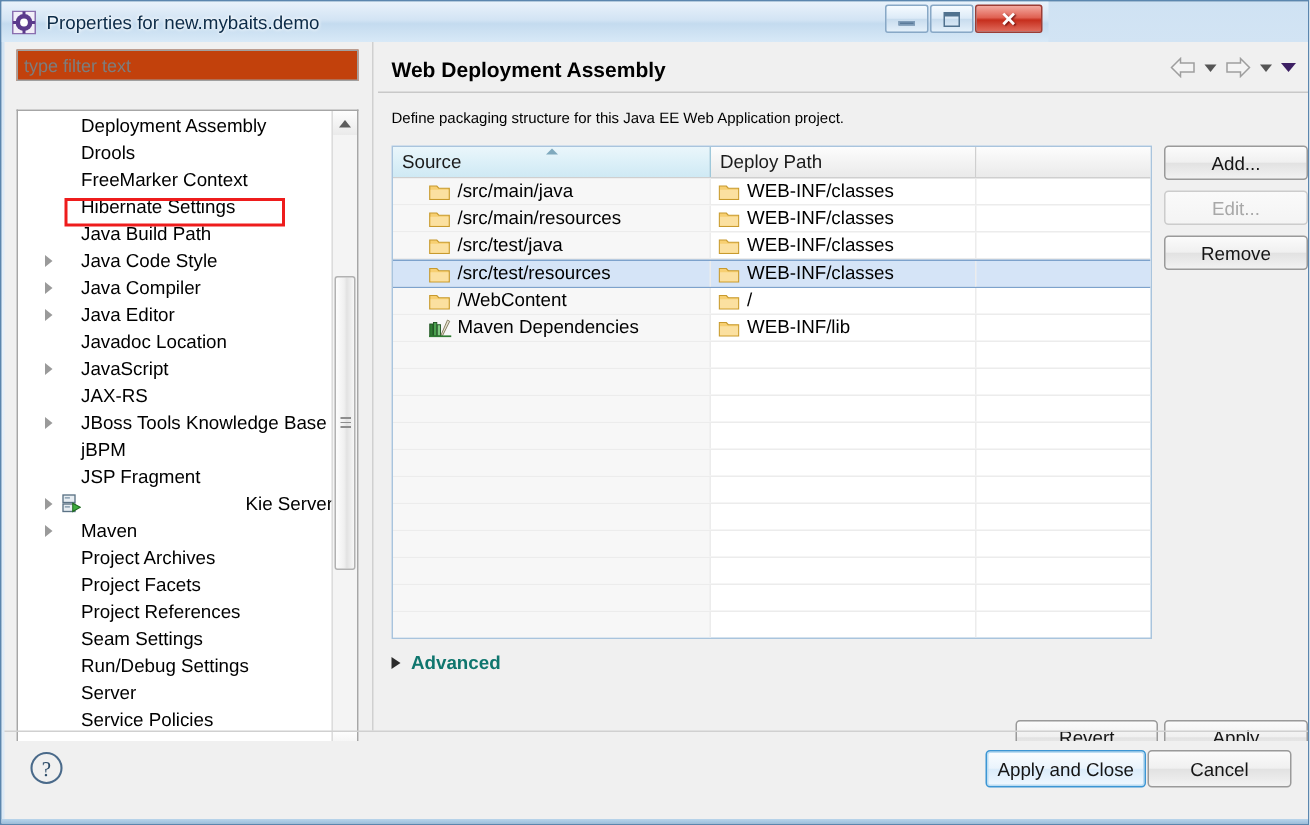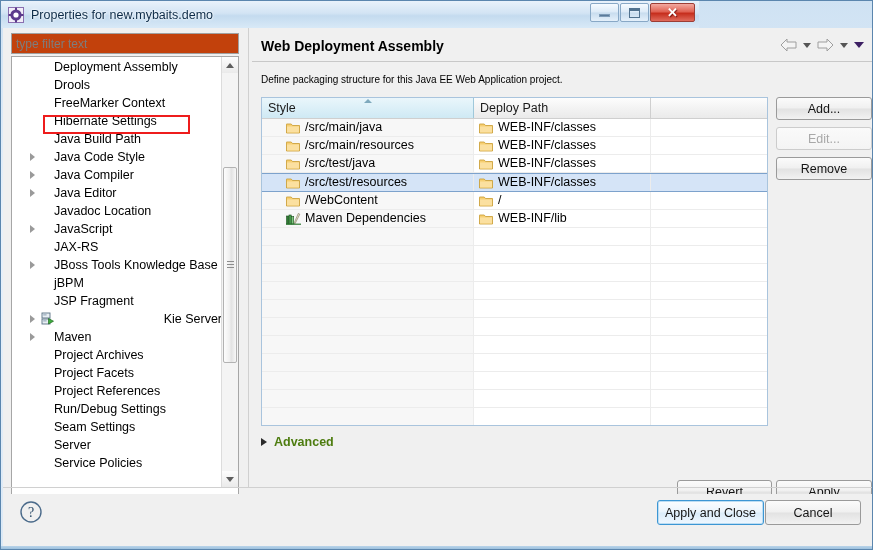--- a/index.html
+++ b/index.html
@@ -117,21 +117,21 @@
     font-family: "Liberation Sans", sans-serif;
     font-size: 12px;
     padding: 0 4px;
     color: #222;
     outline: none;
   }
   #filter-input::placeholder { color: #7d7d7d; }
 
   #tree-wrap {
     position: absolute;
-    left: 8px; top: 28px;
+    left: 8px; top: 45px;
     width: 228px; height: 446px;
     box-sizing: border-box;
     border: 1px solid #a6a6a6;
     border-bottom: none;
     background: #ffffff;
     overflow: hidden;
   }
   #tree-list {
     position: absolute;
     left: 0; top: 0;
@@ -448,21 +448,21 @@
   #advanced .exp-tri {
     width: 0; height: 0;
     border-left: 6px solid #2b2b2b;
     border-top: 4.5px solid transparent;
     border-bottom: 4.5px solid transparent;
     margin-right: 7px;
   }
   #advanced-label {
     font-size: 12.5px;
     font-weight: bold;
-    color: #4d7c0f;
+    color: #0f766e;
   }
 
   
   #btn-revert { position: absolute; left: 425px; top: 452px; width: 95px; height: 23px; }
   #btn-apply  { position: absolute; left: 524px; top: 452px; width: 96px; height: 23px; }
 
   
   #bottom-rule {
     position: absolute;
     left: 0px; top: 459px;
@@ -559,22 +559,22 @@
                 <rect x="2" y="1" width="8" height="5" fill="#e8eef3" stroke="#5b7285" stroke-width="0.9"></rect>
                 <rect x="2" y="7" width="8" height="5" fill="#e8eef3" stroke="#5b7285" stroke-width="0.9"></rect>
                 <rect x="3.2" y="2.4" width="3.4" height="1" fill="#8aa0b2"></rect>
                 <rect x="3.2" y="8.4" width="3.4" height="1" fill="#8aa0b2"></rect>
                 <path d="M8.5 6.5 L13.5 9.2 L8.5 12 Z" fill="#3fae3f" stroke="#1f6b1f" stroke-width="0.7"></path>
               </svg><span>Kie Server</span></div>
             <div class="tree-item"><span class="twisty"></span><span>Maven</span></div>
             <div class="tree-item"><span>Project Archives</span></div>
             <div class="tree-item"><span>Project Facets</span></div>
             <div class="tree-item"><span>Project References</span></div>
+            <div class="tree-item"><span>Seam Settings</span></div>
             <div class="tree-item"><span>Run/Debug Settings</span></div>
-            <div class="tree-item"><span>Seam Settings</span></div>
             <div class="tree-item"><span>Server</span></div>
             <div class="tree-item"><span>Service Policies</span></div>
           </div>
 
         <div id="annot-box"></div>
 
         <div id="tree-vscroll">
           <div class="sb-arrow sb-up"></div>
           <div id="tree-thumb"></div>
           <div class="sb-arrow sb-down"></div>
@@ -607,21 +607,21 @@
         <span class="nav-caret"></span>
         <span class="nav-caret filled"></span>
       </div>
 
       <div id="title-rule"></div>
 
       <div id="desc-text">Define packaging structure for this Java EE Web Application project.</div>
 
       <div id="table-area">
         <div class="tbl-head" id="tbl-head">
-            <div class="th c1 sorted"><span class="sort-arrow"></span><span>Style</span></div>
+            <div class="th c1 sorted"><span class="sort-arrow"></span><span>Source</span></div>
             <div class="th c2"><span>Deploy Path</span></div>
             <div class="th c3"><span></span></div>
           </div>
         <div id="tbl-body">
             <div class="tbl-row">
               <div class="td c1">
                 <svg class="folder-ico" viewBox="0 0 14 12">
                   <path d="M0.5 2.5 L0.5 11 L13.5 11 L13.5 3.5 L6.5 3.5 L5.2 2 L0.5 2 Z" fill="#f7cf72" stroke="#c89a2e" stroke-width="0.8"></path>
                   <path d="M1 4.5 L13 4.5 L13 10.5 L1 10.5 Z" fill="#fbe0a0" stroke="none"></path>
                 </svg>

